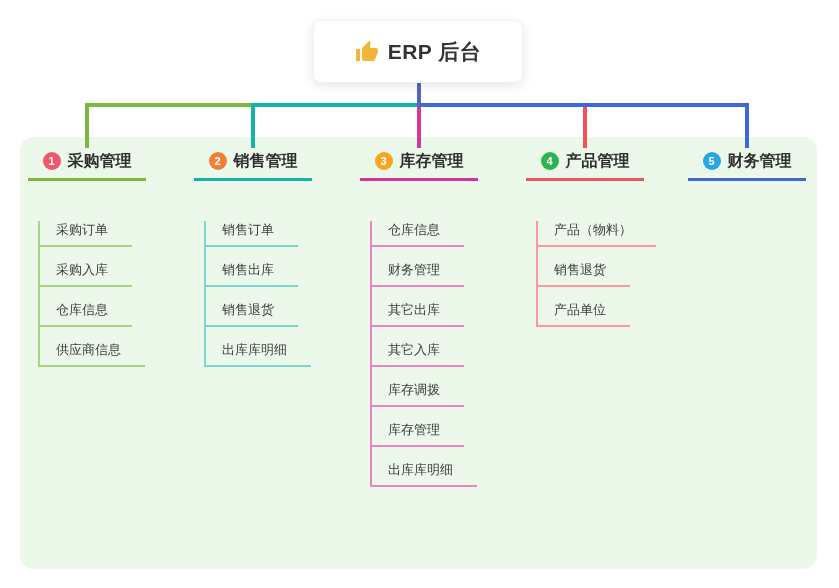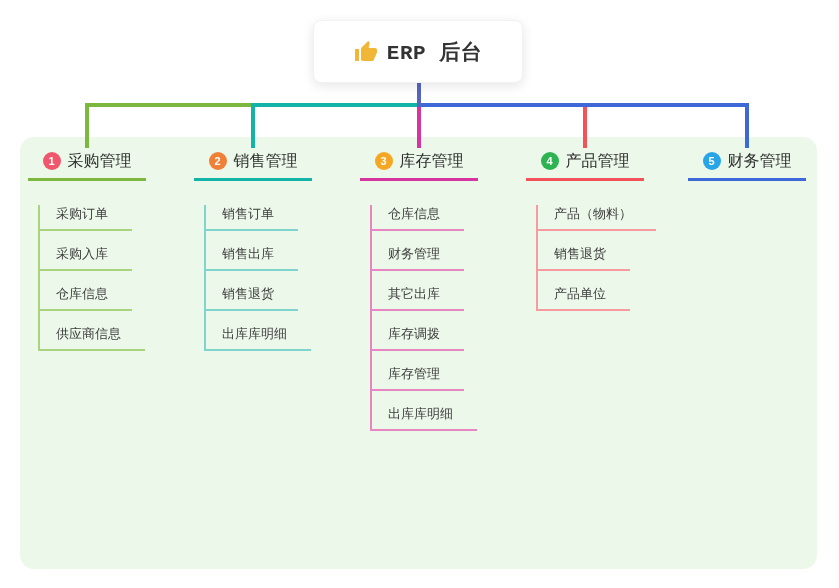--- a/index.html
+++ b/index.html
@@ -6,21 +6,21 @@
   .canvas{
     position:relative;width:839px;height:588px;background:#ffffff;overflow:hidden;
     font-family:"Liberation Sans","DejaVu Sans",sans-serif;
   }
   
   .root-node{
     position:absolute;left:313px;top:20px;width:210px;height:63px;
     background:#ffffff;border-radius:8px;border:1px solid #f2f2f2;
     box-shadow:0 3px 12px rgba(0,0,0,0.10);
     display:flex;align-items:center;justify-content:center;gap:9px;
-    box-sizing:border-box;cursor:pointer;font-family:Liberation Mono, monospace;
+    box-sizing:border-box;cursor:pointer;
   }
   .root-icon{display:inline-flex;width:24px;height:24px;}
   .root-title{font-size:21px;font-weight:600;color:#333333;letter-spacing:0.5px;}
   
   .connectors{position:absolute;left:0;top:0;width:100%;height:100%;pointer-events:none;}
   .seg{position:absolute;}
   
   .panel{
     position:absolute;left:20px;top:137px;width:797px;height:432px;
     background:#ecf8ea;border-radius:14px;
@@ -29,31 +29,31 @@
   .branch{position:absolute;top:144px;width:160px;}
   .branch-header{
     width:118px;height:34px;display:flex;align-items:center;justify-content:center;gap:7px;
     border-bottom:3px solid var(--main);cursor:pointer;box-sizing:content-box;
   }
   .badge{
     width:18px;height:18px;border-radius:50%;flex:0 0 18px;
     display:flex;align-items:center;justify-content:center;
     color:#ffffff;font-size:11px;font-weight:bold;line-height:1;
   }
-  .branch-title{font-size:16px;font-weight:400;color:#2f2f2f;white-space:nowrap;}
+  .branch-title{font-size:16px;font-weight:700;color:#2f2f2f;white-space:nowrap;}
   .children{
     margin-left:10px;border-left:2px solid var(--light);
     display:block;width:fit-content;
   }
   .child{
     margin-top:14px;padding:0 24px 7px 16px;border-bottom:2px solid var(--light);
     width:fit-content;font-size:13px;line-height:17px;color:#3d3d3d;
     white-space:nowrap;cursor:pointer;
   }
-  .child:first-child{margin-top:24px;}
+  .child:first-child{margin-top:40px;}
 </style>
 </head>
 <body>
 
 <div class="canvas">
 
   <div class="panel"></div>
 
   <div class="connectors">
       <div class="seg" style="left: 417px; top: 103px; width: 4px; height: 45px; background: rgb(214, 53, 159);"></div>
@@ -106,20 +106,21 @@
 
   <div class="branch" style="left: 360px; --main: #d6359f; --light: #e886c4;">
     <div class="branch-header">
       <span class="badge" style="background: rgb(245, 166, 35);">3</span>
       <span class="branch-title">库存管理</span>
     </div>
     <div class="children">
           <div class="child">仓库信息</div>
           <div class="child">财务管理</div>
           <div class="child">其它出库</div>
+          <div class="child">其它入库</div>
           <div class="child">库存调拨</div>
           <div class="child">库存管理</div>
           <div class="child">出库库明细</div>
         </div>
   </div>
 
   <div class="branch" style="left: 526px; --main: #f4525a; --light: #f79ba0;">
     <div class="branch-header">
       <span class="badge" style="background: rgb(45, 179, 80);">4</span>
       <span class="branch-title">产品管理</span>

